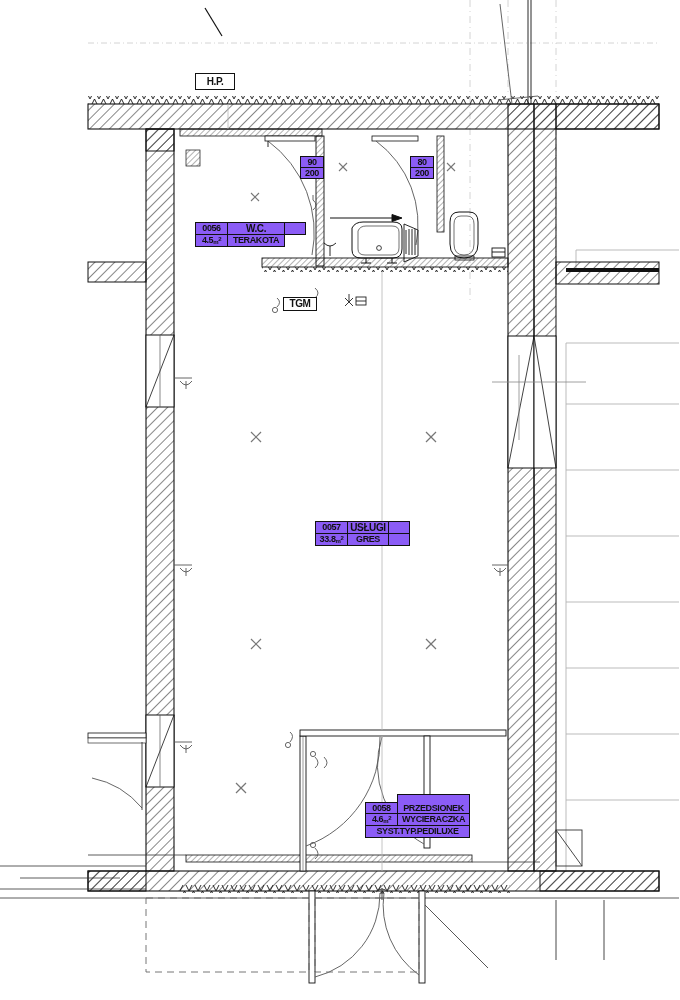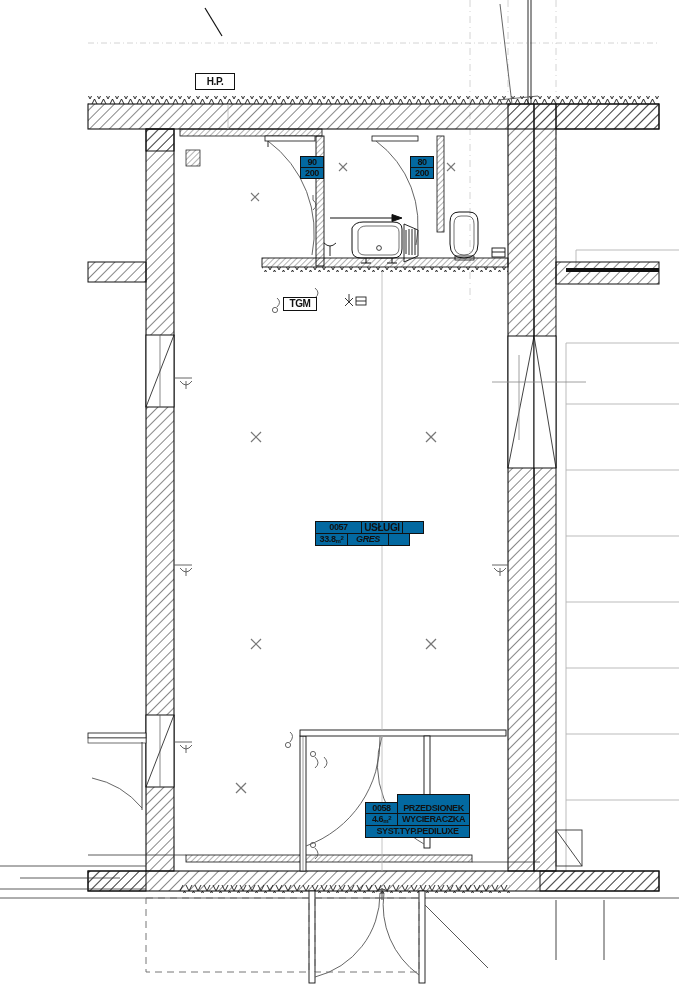--- a/index.html
+++ b/index.html
@@ -5,21 +5,21 @@
 <style>
   html,body{margin:0;padding:0;background:#ffffff;}
   body{font-family:"Liberation Sans",sans-serif;}
   #sheet{position:relative;width:680px;height:1000px;background:#fff;overflow:hidden;}
   #sheet svg{position:absolute;top:0;left:0;}
   .tagbox{position:absolute;border:1px solid #111;background:#fff;color:#111;
           font-family:"Liberation Sans",sans-serif;font-weight:700;
           display:flex;align-items:center;justify-content:center;
           letter-spacing:-0.4px;white-space:nowrap;line-height:1;box-sizing:border-box;}
   .tagrow{position:absolute;display:flex;align-items:stretch;}
-  .tagrow > .cell{border:1px solid #111;background:#0369a1;color:#111;font-weight:700;
+  .tagrow > .cell{border:1px solid #111;background:#8b5cf6;color:#111;font-weight:700;
           display:flex;align-items:center;justify-content:center;
           white-space:nowrap;line-height:1;box-sizing:border-box;letter-spacing:-0.4px;}
   .sup{font-size:6px;vertical-align:super;}
 </style>
 </head>
 <body>
 
 <div id="sheet">
 
   <svg width="680" height="1000" viewBox="0 0 680 1000">
@@ -302,33 +302,47 @@
   <div class="tagrow" style="left:300px;top:156px;flex-direction:column;">
     <div class="cell" style="width:24px;height:12px;font-size:9px;">90</div>
     <div class="cell" style="width:24px;height:12px;font-size:9px;margin-top:-1px;">200</div>
   </div>
 
   <div class="tagrow" style="left:410px;top:156px;flex-direction:column;">
     <div class="cell" style="width:24px;height:12px;font-size:9px;">80</div>
     <div class="cell" style="width:24px;height:12px;font-size:9px;margin-top:-1px;">200</div>
   </div>
 
+  <div style="position:absolute;left:195px;top:222px;">
+    <div class="tagrow" style="position:relative;left:0;top:0;">
+      <div class="cell" style="width:33px;height:13px;font-size:9px;">0056</div>
+      <div class="cell" style="width:58px;height:13px;font-size:10px;margin-left:-1px;">W.C.</div>
+      <div class="cell" style="width:22px;height:13px;margin-left:-1px;"></div>
+    </div>
+    <div class="tagrow" style="position:relative;left:0;top:-1px;">
+      <div class="cell" style="width:33px;height:13px;font-size:9px;">
+        <span>4.5</span>
+          <span class="sup">m<span class="sup">2</span></span>
+      </div>
+      <div class="cell" style="width:58px;height:13px;font-size:9px;margin-left:-1px;">TERAKOTA</div>
+    </div>
+  </div>
 
   <div style="position:absolute;left:315px;top:521px;">
     <div class="tagrow" style="position:relative;left:0;top:0;">
-      <div class="cell" style="width:47px;height:13px;font-size:9px;">0057</div>
+      <div class="cell" style="width:33px;height:13px;font-size:9px;">0057</div>
       <div class="cell" style="width:42px;height:13px;font-size:10px;margin-left:-1px;">USŁUGI</div>
       <div class="cell" style="width:22px;height:13px;margin-left:-1px;"></div>
     </div>
     <div class="tagrow" style="position:relative;left:0;top:-1px;align-items:center;">
       <div class="cell" style="width:33px;height:13px;font-size:9px;">
         <span>33.8</span>
           <span class="sup">m<span class="sup">2</span></span>
       </div>
-      <div class="cell" style="width:42px;height:13px;font-size:9px;margin-left:-1px;font-style:italic;">GRES</div>
+      <div class="cell" style="width:42px;height:13px;font-size:9px;margin-left:-1px;">GRES</div>
       <div class="cell" style="width:22px;height:13px;margin-left:-1px;"></div>
     </div>
   </div>
 
   <div style="position:absolute;left:365px;top:786px;">
     <div class="tagrow" style="position:relative;left:0;top:8px;align-items:center;">
       <div class="cell" style="width:33px;height:13px;font-size:9px;">0058</div>
       <div class="cell" style="width:73px;height:28px;font-size:9px;margin-left:-1px;">PRZEDSIONEK</div>
     </div>
     <div class="tagrow" style="position:relative;left:0;top:-1px;">

